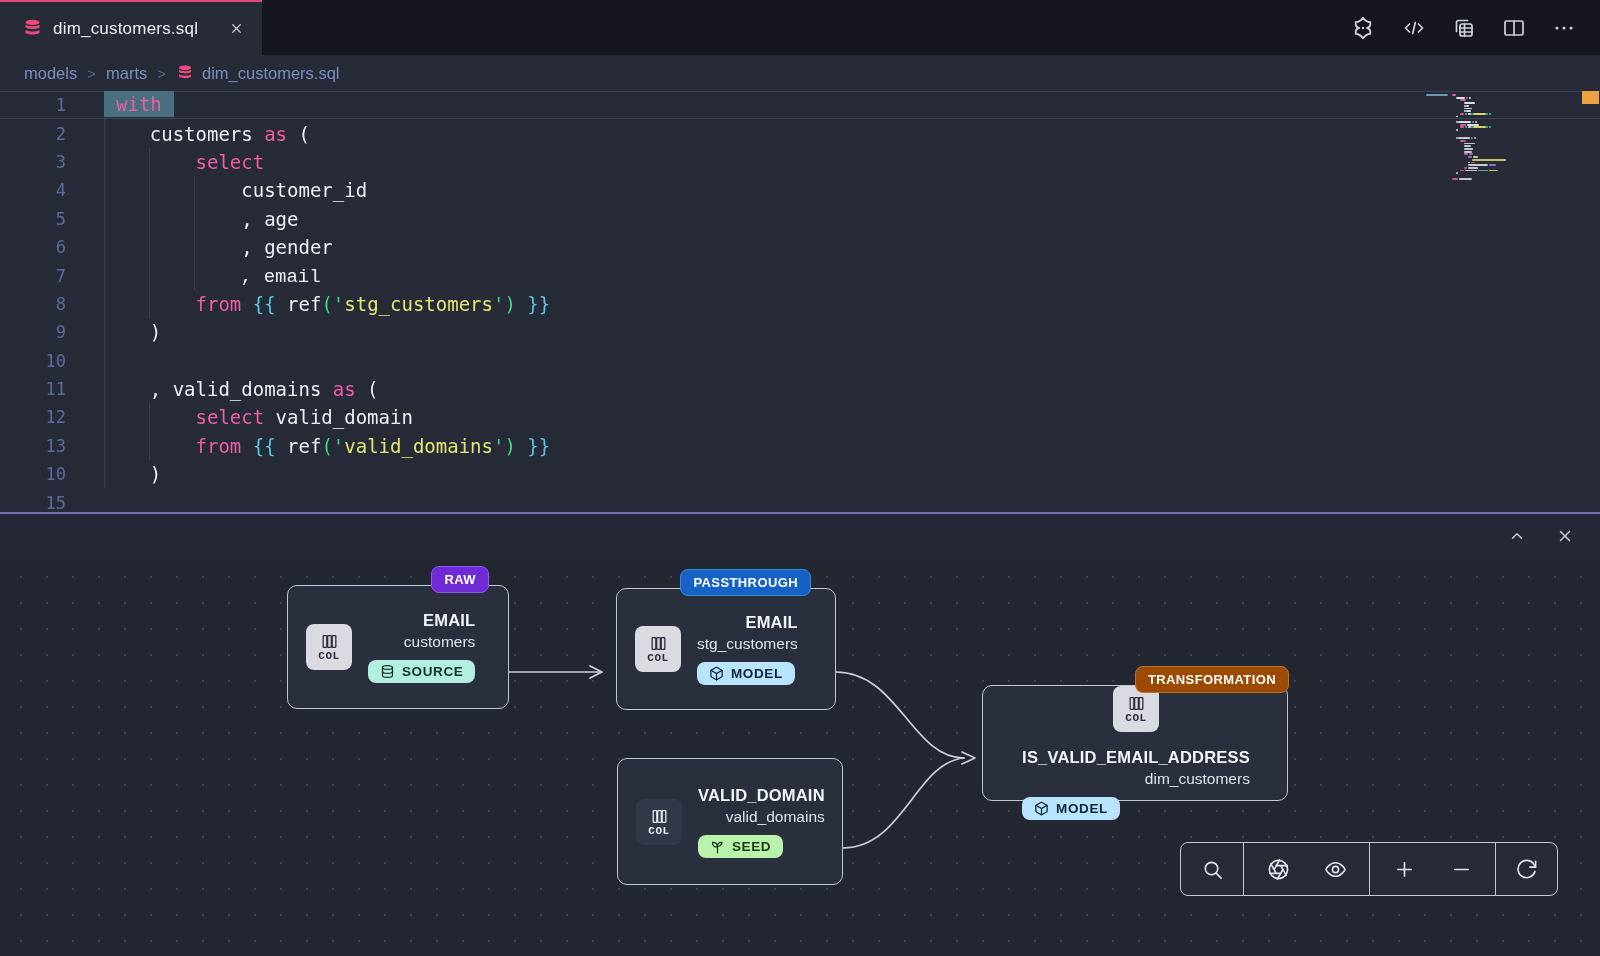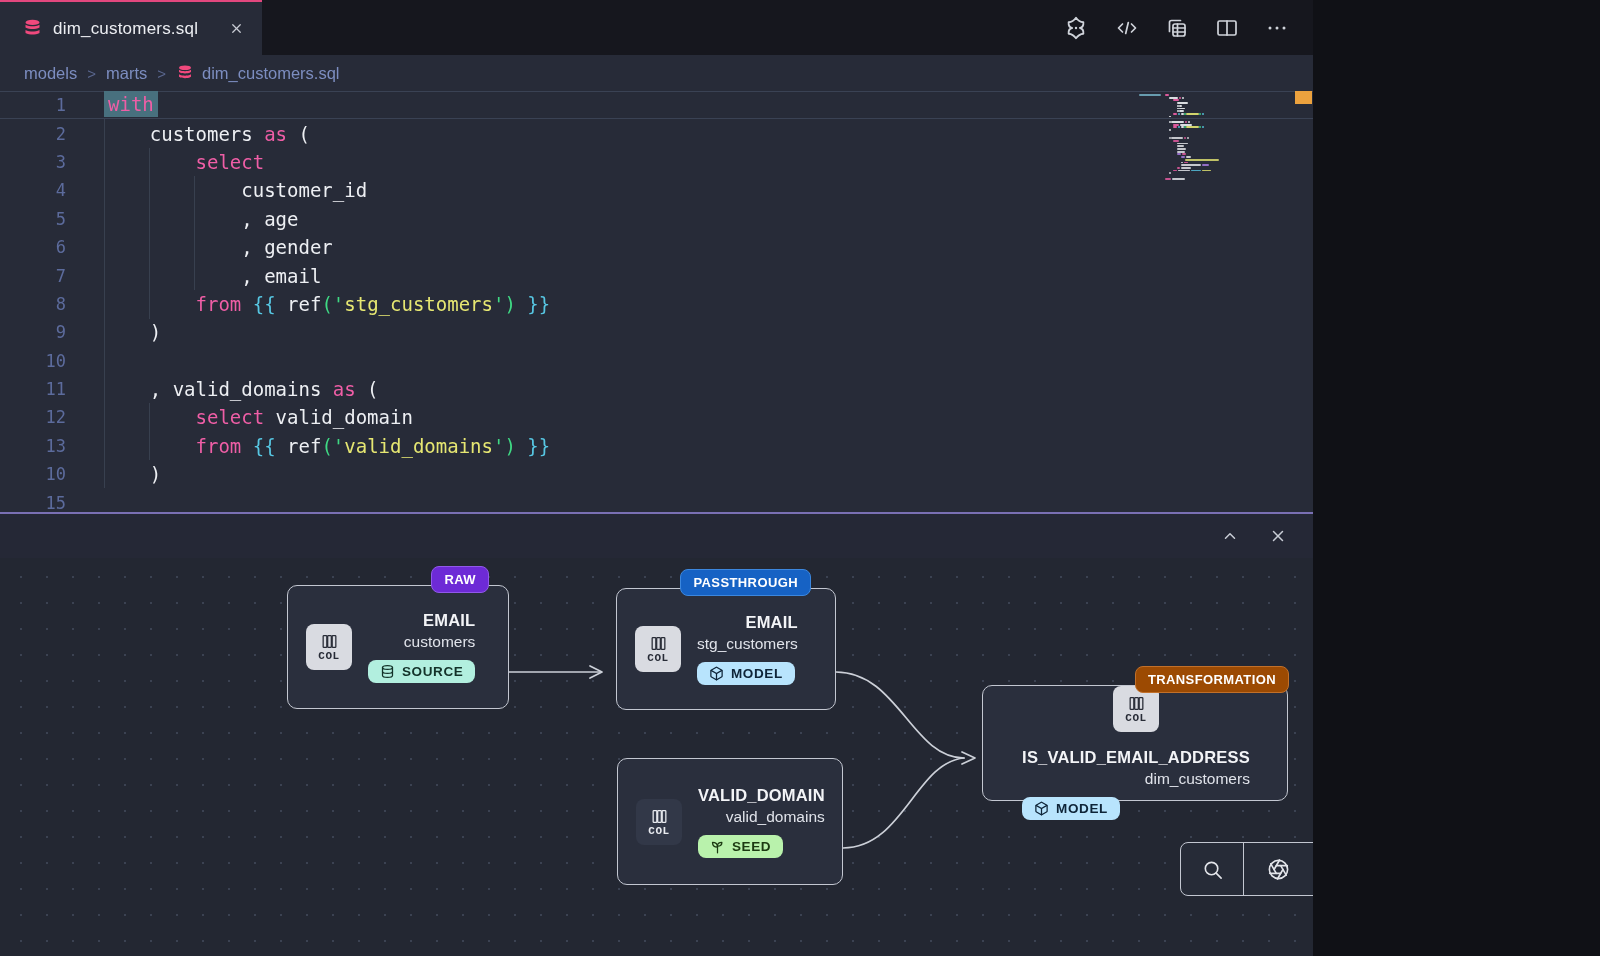--- a/index.html
+++ b/index.html
@@ -1,18 +1,18 @@
 <!DOCTYPE html>
 <html><head>
 <meta charset="utf-8">
 <style>
   * { margin:0; padding:0; box-sizing:border-box; }
   html,body { background:#101116; }
   .screen {
-    position:relative; width:1313px; height:956px; overflow:hidden;
+    position:relative; width:1600px; height:956px; overflow:hidden;
     background:#272B38; font-family:"Liberation Sans", sans-serif;
     -webkit-font-smoothing:antialiased;
   }
   
   .tabstrip { position:relative; height:55px; background:#16171E; display:flex; align-items:stretch; }
   .tab { display:flex; align-items:center; gap:10px; width:262px; padding:0 18px 0 22px;
          background:#272B38; border-top:2.5px solid #E2477E; cursor:pointer; }
   .tab-title { color:#ECEEF2; font-size:17px; letter-spacing:.2px; flex:1; }
   .tab-close { display:flex; align-items:center; color:#C9CCD4; }
   .tab-actions { margin-left:auto; display:flex; align-items:center; gap:26px; padding-right:24px; color:#CFD3DA; }
@@ -23,21 +23,21 @@
   .breadcrumb .sep { color:#5A678F; font-size:15px; }
   .crumb { cursor:pointer; display:flex; align-items:center; gap:8px; }
   
   .editor { position:relative; height:421px; background:#272B38; overflow:hidden; }
   .code-line { display:flex; height:28.4px; align-items:center; position:relative; }
   .code-line .ln { width:66px; text-align:right; color:#5C6B9C; font-family:"DejaVu Sans Mono", monospace;
                    font-size:17px; flex:none; }
   .code-line .code { margin-left:38px; font-family:"DejaVu Sans Mono", monospace; font-size:19px;
                      white-space:pre; }
   .code-line.current { border-top:1px solid #3A4254; border-bottom:1px solid #3A4254; }
-  .sel { position:relative; padding:2px 4px; }
+  .sel { position:relative; padding:2px 12px; }
   .caret { display:inline-block; width:2px; height:24px; background:#E8EAF0; vertical-align:middle; margin-right:-2px; }
   .indent-guide { position:absolute; width:1px; background:#38404F; }
   
   .minimap { position:absolute; top:0; right:38px; width:138px; height:100%; }
   .mrow { position:absolute; height:1.9px; border-radius:1px; }
   .overview-marker { position:absolute; top:0; right:1px; width:17px; height:13px; }
   
   .panel-header { height:46px; background:#252836; border-top:2px solid #7A70B4;
                   display:flex; align-items:center; padding:0 26px 0 30px; }
   .ptabs { display:flex; gap:42px; align-items:center; height:100%; }
@@ -183,21 +183,21 @@
         <div class="code-line">
           <span class="ln">5</span>
           <span class="code"><span style="color: rgb(237, 239, 243);">            , age</span></span>
         </div>
         <div class="code-line">
           <span class="ln">6</span>
           <span class="code"><span style="color: rgb(237, 239, 243);">            , gender</span></span>
         </div>
         <div class="code-line">
           <span class="ln">7</span>
-          <span class="code"><span style="color: rgb(237, 239, 243);">            , email</span></span>
+          <span class="code"><span style="color: rgb(237, 239, 243); font-family: Liberation Mono, monospace;">            , email</span></span>
         </div>
         <div class="code-line">
           <span class="ln">8</span>
           <span class="code"><span style="color: rgb(237, 239, 243);">        </span><span style="color: rgb(239, 94, 166);">from</span><span style="color: rgb(237, 239, 243);"> </span><span style="color: rgb(87, 199, 227);">{{</span><span style="color: rgb(237, 239, 243);"> ref</span><span style="color: rgb(63, 217, 132);">('</span><span style="color: rgb(230, 231, 114);">stg_customers</span><span style="color: rgb(63, 217, 132);">')</span><span style="color: rgb(237, 239, 243);"> </span><span style="color: rgb(87, 199, 227);">}}</span></span>
         </div>
         <div class="code-line">
           <span class="ln">9</span>
           <span class="code"><span style="color: rgb(237, 239, 243);">    )</span></span>
         </div>
         <div class="code-line">

